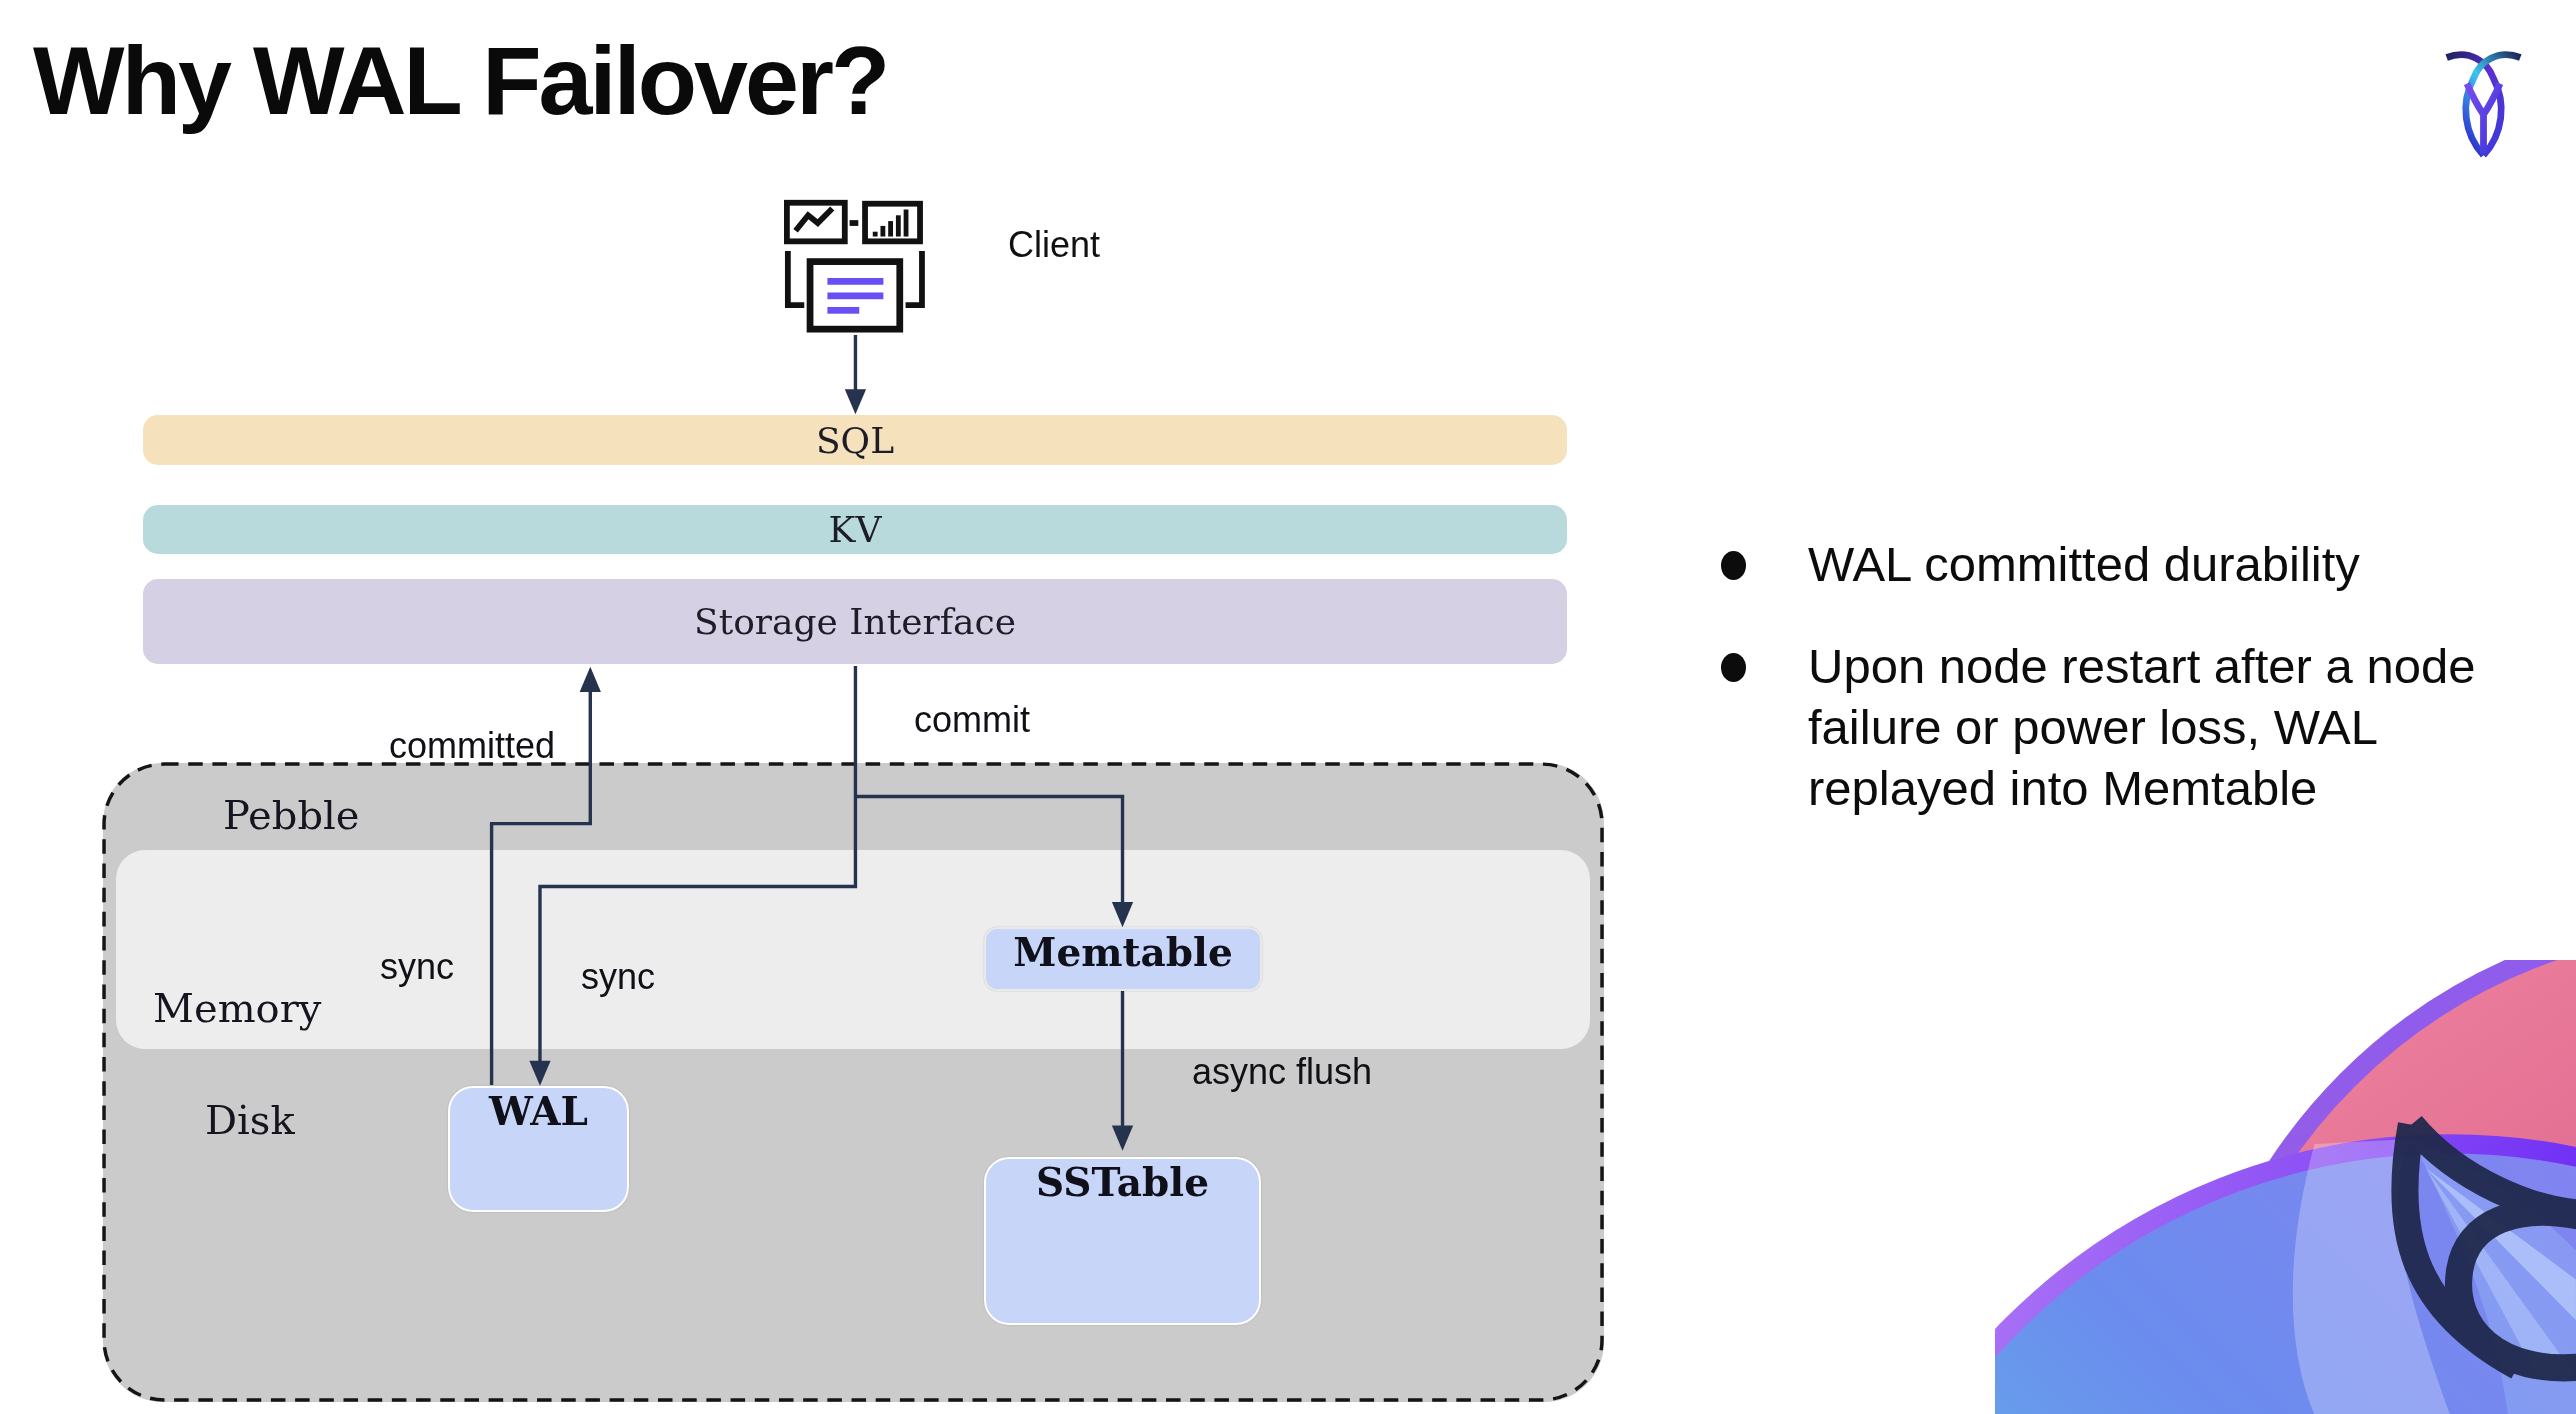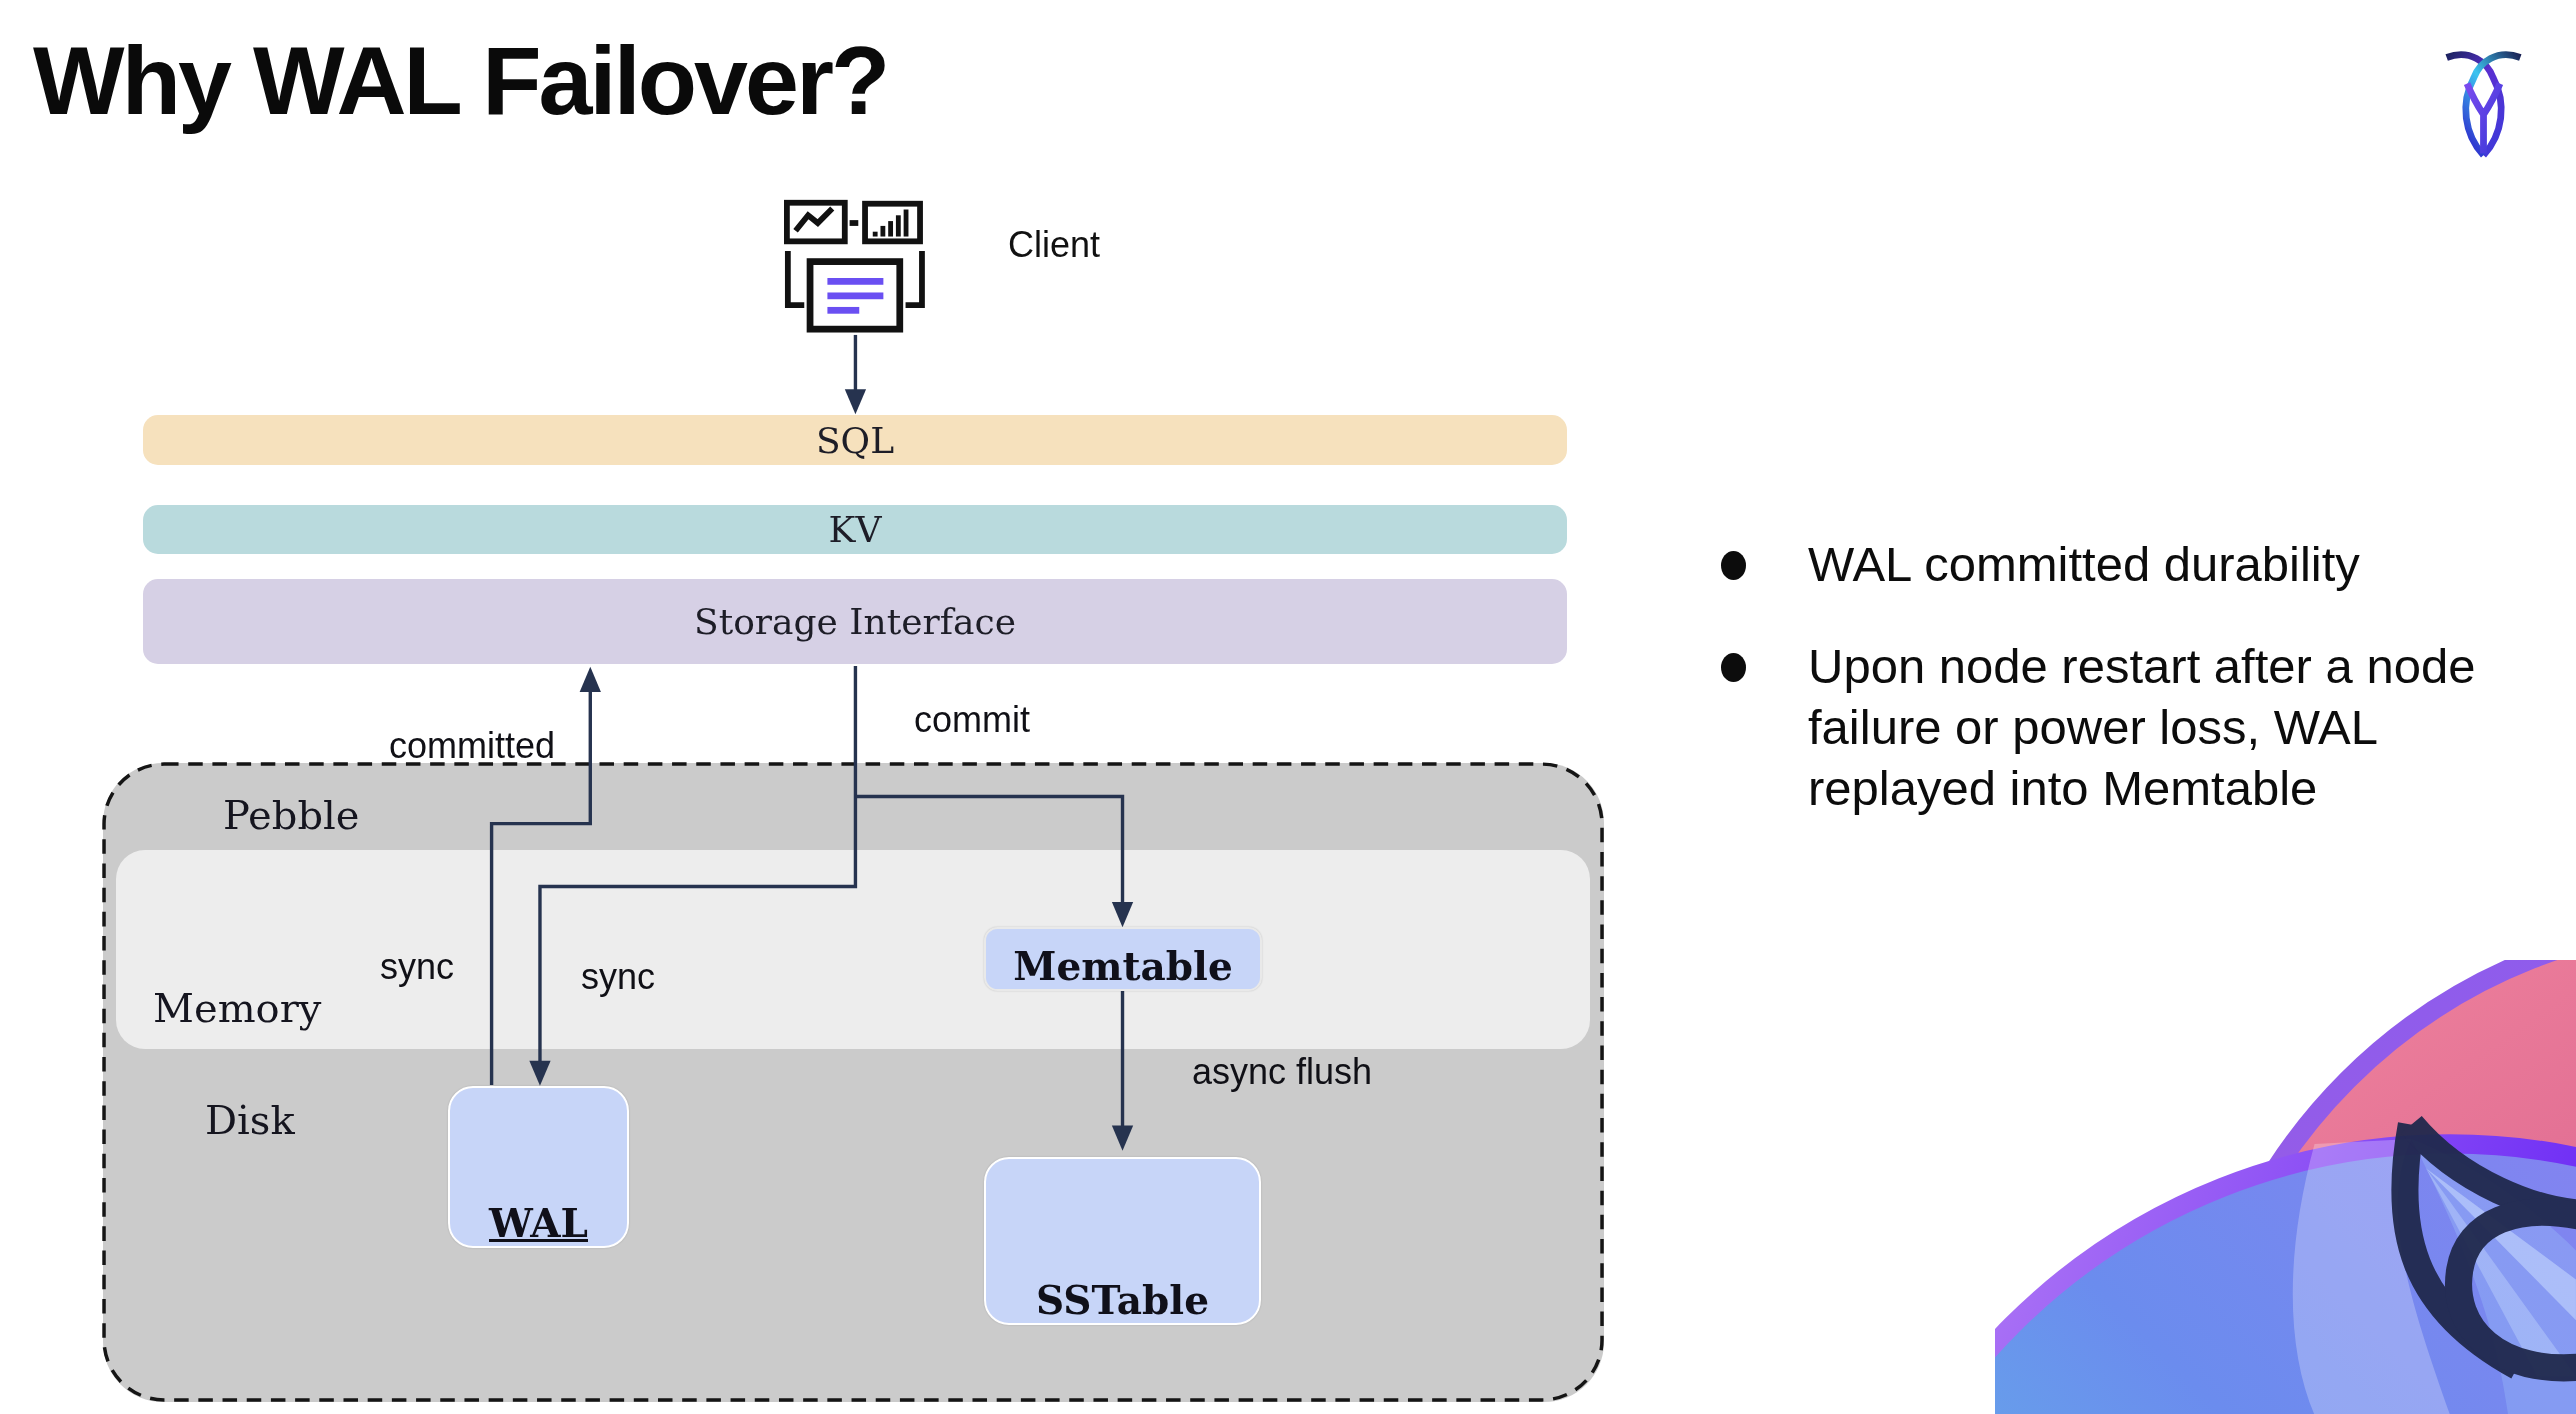--- a/index.html
+++ b/index.html
@@ -36,25 +36,25 @@
   .edge-label{font-size:36px; color:#101016; z-index:7;}
   .lbl-committed{left:389px; top:725px;}
   .lbl-commit{left:914px; top:699px;}
   .lbl-sync1{left:380px; top:946px;}
   .lbl-sync2{left:581px; top:956px;}
   .lbl-asyncflush{left:1192px; top:1051px;}
   .lbl-client{left:1008px; top:224px; font-size:36px; z-index:7;}
   
   .node{
     border:2.9px solid #ffffff; border-radius:25px; box-sizing:border-box;
-    display:flex; align-items:flex-end; justify-content:center;
+    display:flex; align-items:flex-start; justify-content:center;
     font-family:"DejaVu Serif","Liberation Serif",serif; font-weight:bold;
     font-size:39px; color:#10101a; z-index:6; box-shadow:0 0 1.9px rgba(0,0,0,0.18);
   }
-  .node.wal{left:448px; top:1086px; width:181px; height:162px;text-decoration:underline;}
+  .node.wal{left:448px; top:1086px; width:181px; height:126px;}
   .node.memtable{left:984px; top:927px; width:278px; height:64px; border-radius:13.5px; border-color:#e9e9e9;}
   .node.sstable{left:984px; top:1151px; width:277px; height:168px;margin-top:6px;}
   
   .connectors{left:0; top:0; z-index:5; pointer-events:none;}
   .ln{stroke:var(--line,#26334f); stroke-width:3.5; fill:none;}
   .ah{fill:var(--line,#26334f); stroke:none;}
   .pebble-dash{stroke:#151515; stroke-width:3.6; fill:none; stroke-dasharray:15 10;}
   
   .bullets{left:1719px; top:534px; width:803px; z-index:7;}
   .bullet{

